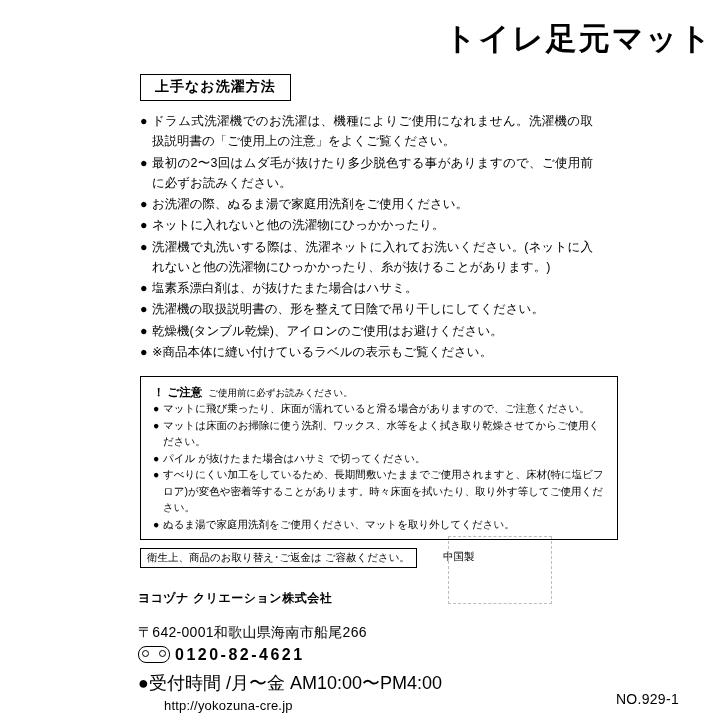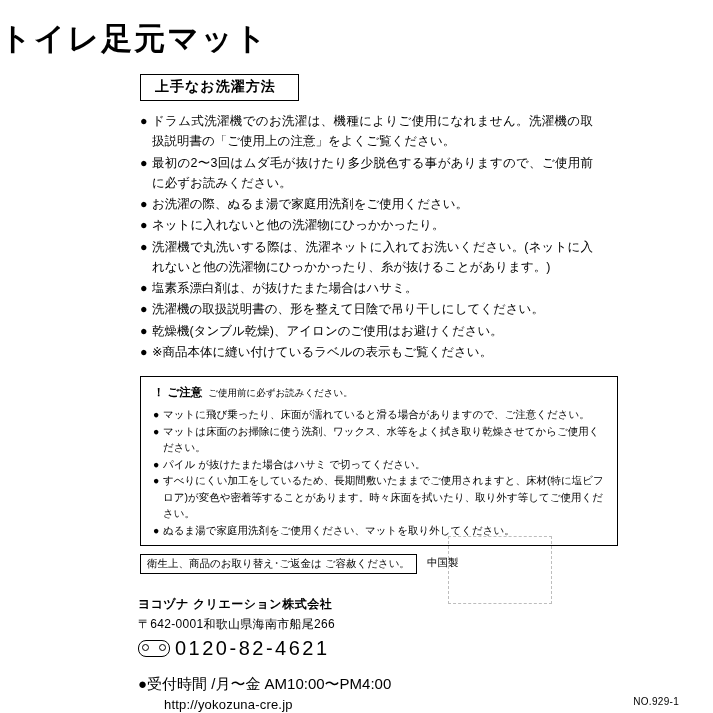--- a/index.html
+++ b/index.html
@@ -16,33 +16,33 @@
   }
   .page {
     position: relative;
     width: 713px;
     height: 713px;
     box-sizing: border-box;
   }
 
   
   .title {
-    text-align: left;
+    text-align: right;
     font-size: 31px;
     font-weight: bold;
     letter-spacing: 2px;
     margin-top: 18px;
     margin-bottom: 14px;
   }
 
   
   .section-head {
     display: inline-block;
     border: 1.5px solid #000;
-    padding: 3px 22px 4px 14px;
+    padding: 3px 14px 4px 14px;
     font-size: 14px;
     font-weight: bold;
     letter-spacing: 1px;
     margin-left: 140px;
   }
 
   
   .wash-list {
     margin: 10px 0 0 0;
     padding: 0 120px 0 140px;
@@ -68,21 +68,20 @@
   
   .caution-box {
     margin: 14px 95px 0 140px;
     border: 1px solid #000;
     padding: 8px 12px 6px 12px;
     box-sizing: border-box;
   }
   .caution-head {
     font-size: 11.5px;
     font-weight: bold;
-    margin-bottom: 6px;
   }
   .caution-head .excl {
     display: inline-block;
     font-weight: bold;
     margin-right: 3px;
   }
   .caution-head .sub {
     font-weight: normal;
     font-size: 9.5px;
     margin-left: 6px;
@@ -103,20 +102,21 @@
     left: 0;
     top: 0;
   }
 
   
   .hygiene-row {
     margin: 8px 95px 0 140px;
     display: flex;
     align-items: stretch;
     font-size: 10.5px;
+    gap: 16px;
   }
   .hygiene-box {
     border: 1px solid #000;
     padding: 2px 6px;
     white-space: nowrap;
   }
   .made-in {
     padding: 2px 0 2px 10px;
     white-space: nowrap;
   }
@@ -124,22 +124,22 @@
   
   .company {
     margin: 22px 0 0 138px;
   }
   .company-name {
     font-size: 12px;
     font-weight: bold;
     letter-spacing: 0.5px;
   }
   .company-addr {
-    font-size: 12px;
-    margin-top: 3px;
+    font-size: 14px;
+    margin-top: 17px;
     letter-spacing: 0.3px;
   }
   .freedial {
     display: flex;
     align-items: center;
     margin-top: 4px;
   }
   .freedial-icon {
     width: 30px;
     height: 15px;
@@ -156,27 +156,27 @@
     top: 3.2px;
     width: 7px;
     height: 7px;
     border: 1.4px solid #000;
     border-radius: 50%;
     box-sizing: border-box;
   }
   .freedial-icon::before { left: 3px; }
   .freedial-icon::after  { right: 3px; }
   .freedial-number {
-    font-size: 20px;
-    font-weight: normal;
+    font-size: 16px;
+    font-weight: bold;
     letter-spacing: 2.5px;
   }
   .hours {
-    font-size: 15px;
-    margin-top: 15px;
+    font-size: 18px;
+    margin-top: 7px;
   }
   .url {
     font-size: 13px;
     margin-top: 3px;
     padding-left: 26px;
     letter-spacing: 0.2px;
   }
 
   
   .dashed-box {
@@ -187,21 +187,21 @@
     height: 68px;
     border: 1px dashed #bdbdbd;
     box-sizing: border-box;
   }
 
   
   .footer-code {
     position: absolute;
     right: 34px;
     bottom: 24px;
-    font-size: 10px;
+    font-size: 14px;
     letter-spacing: 0.3px;
   }
 </style>
 </head>
 <body>
 
 <div class="page">
 
   <div class="title">トイレ足元マット</div>
 

